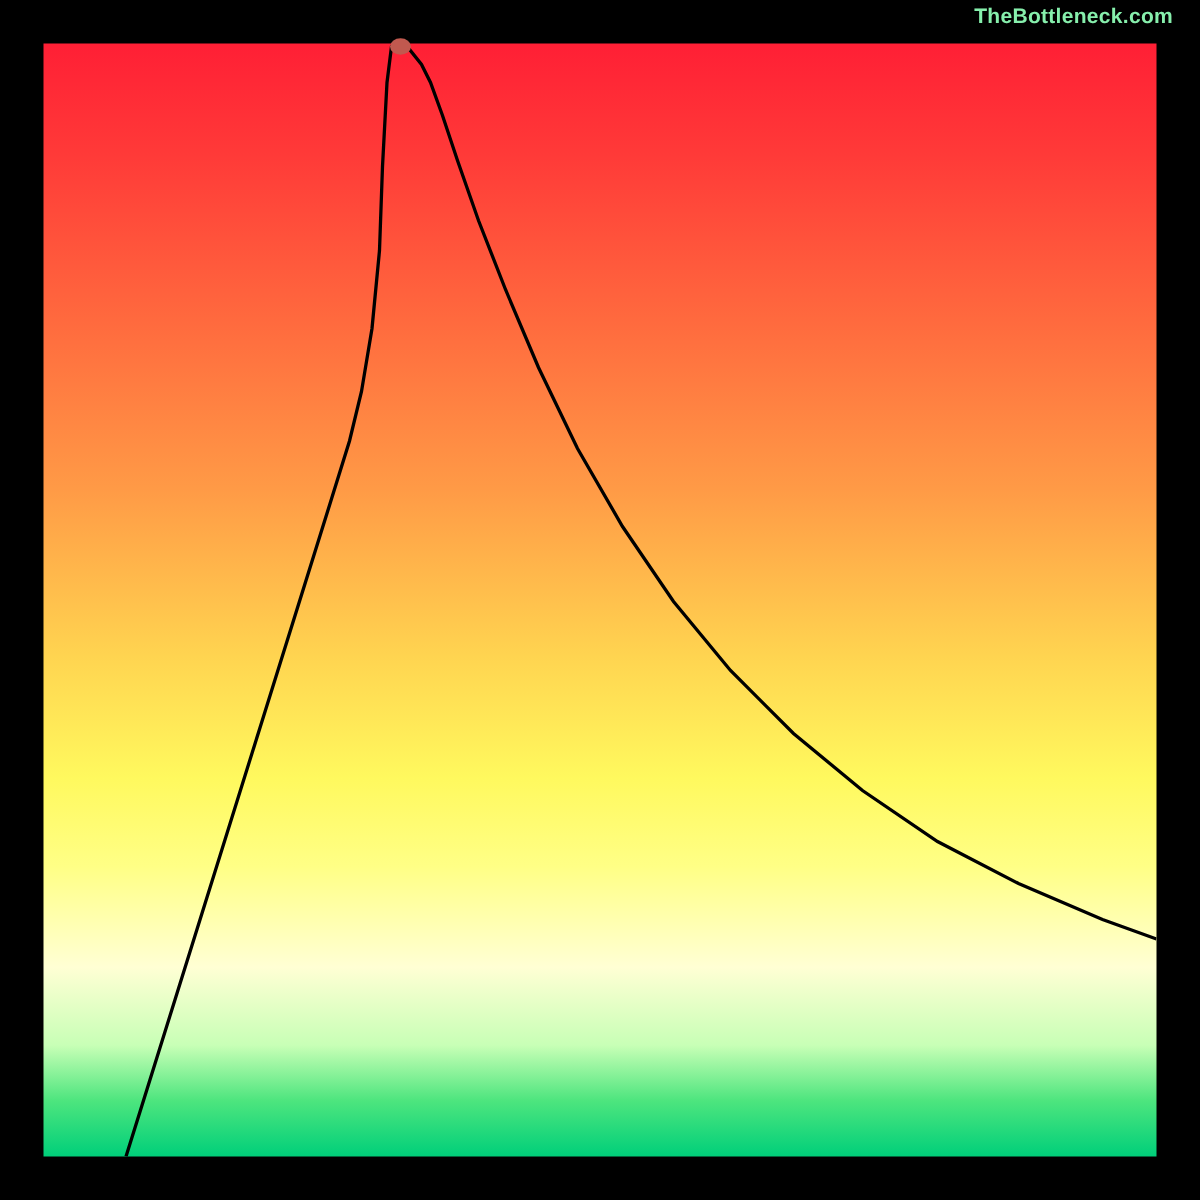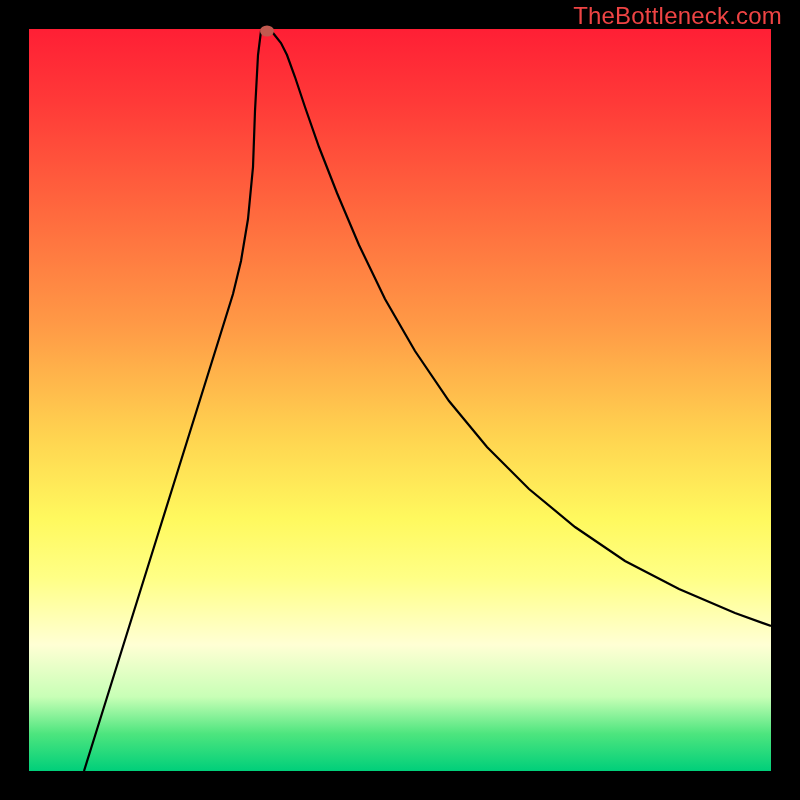--- a/index.html
+++ b/index.html
@@ -44,23 +44,23 @@
     position: absolute;
     left: 29px;
     top: 29px;
     width: 742px;
     height: 742px;
   }
   .watermark {
     position: absolute;
     top: 2px;
     right: 18px;
-    color: #ef4444;
-    font-size: 24px;
-    font-weight: 400;
+    color: #86efac;
+    font-size: 14px;
+    font-weight: 700;
     letter-spacing: 0.2px;
   }
   .marker {
     position: absolute;
     width: 14px;
     height: 11px;
     border-radius: 50%;
     background: #c1594f;
     transform: translate(-50%, -50%);
   }

